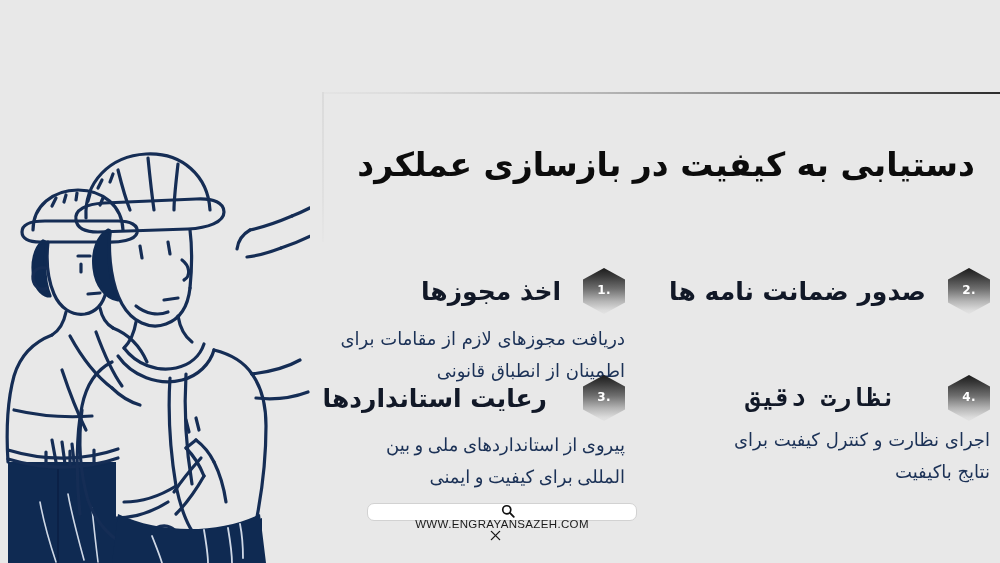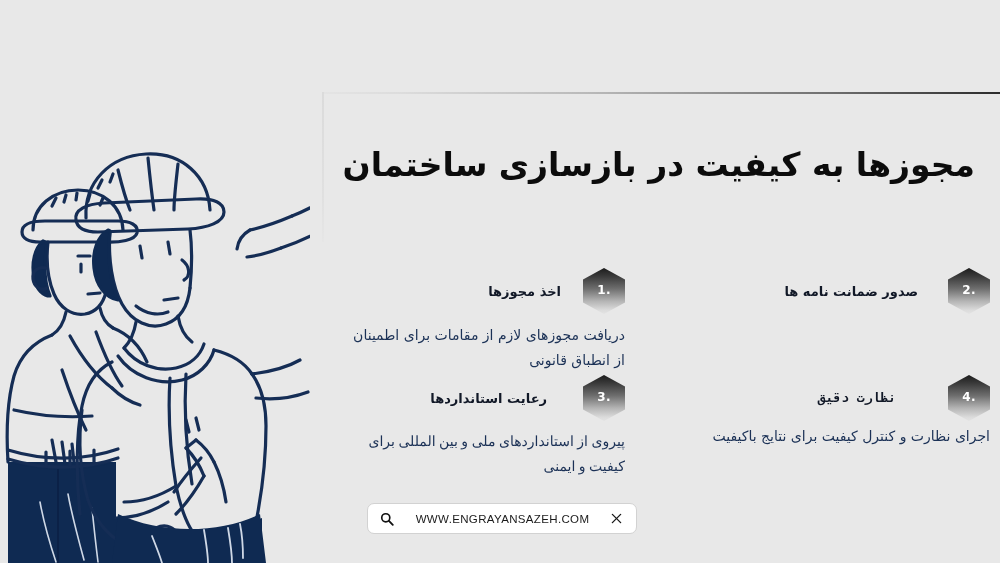--- a/index.html
+++ b/index.html
@@ -85,63 +85,63 @@
   }
   .hexagon span {
     color: #ffffff;
     font-size: 12px;
     font-weight: bold;
     letter-spacing: 0.3px;
     transform: translateY(-1px);
     direction: ltr;
   }
   .item-title {
-    font-size: 13px;
+    font-size: 25px;
     font-weight: bold;
     color: #111827;
     text-align: center;
     white-space: nowrap;
   }
   .item-desc {
-    font-size: 14px;
+    font-size: 18px;
     line-height: 1.75;
     color: #1b3156;
     text-align: right;
     margin-top: 9px;
   }
 
   
   #item-1 { right: 375px; top: 268px; width: 285px; }
   #item-1 .item-title { margin-right: 22px; }
   #item-1 .item-desc { width: 285px; }
 
   #item-2 { right: 10px; top: 268px; width: 285px; }
-  #item-2 .item-title { margin-right: 30px; }
+  #item-2 .item-title { margin-right: 22px; }
   #item-2 .item-desc { width: 268px; margin-right: 17px; }
 
   #item-3 { right: 375px; top: 375px; width: 285px; }
   #item-3 .item-title { margin-right: 36px; }
   #item-3 .item-desc { width: 285px; font-family: Liberation Serif, serif; }
 
   #item-4 { right: 10px; top: 375px; width: 285px; }
   #item-4 .item-title { margin-right: 52px; font-family: Liberation Mono, monospace; }
   #item-4 .item-desc { width: 285px; margin-top: 3px; }
 
   
   .search-pill {
     position: absolute;
     left: 367px;
     top: 503px;
     width: 270px;
-    height: 31px;
+    height: 18px;
     background: #ffffff;
     border: 1px solid #d2d2d2;
     border-radius: 7px;
     display: flex;
-    flex-direction: row;
+    flex-direction: column;
     align-items: center;
     direction: ltr;
     box-sizing: border-box;
   }
   .search-icon {
     flex: 0 0 auto;
     margin-left: 12px;
     display: flex;
     align-items: center;
   }
@@ -295,21 +295,21 @@
       <path d="M118 404 C 160 424, 220 424, 260 404 L 266 453 L 112 453 Z" fill="#0f2a52" stroke="none"></path>
       <g stroke="#cfd8e6" stroke-width="1.8">
         <path d="M152 426 C 156 436, 160 446, 162 453"></path>
         <path d="M204 420 C 206 432, 208 444, 208 453"></path>
         <path d="M228 418 C 230 430, 232 442, 232 453"></path>
         <path d="M240 414 C 242 424, 243 436, 243 448"></path>
       </g>
     </g>
   </svg>
 
-  <div class="title">مجوزها به کیفیت در بازسازی ساختمان</div>
+  <div class="title">دستیابی به کیفیت در بازسازی عملکرد</div>
 
   <div class="item" id="item-1">
     <div class="item-head">
       <div class="hexagon">
         <span>1.</span>
       </div>
       <div class="item-title">اخذ مجوزها</div>
     </div>
     <div class="item-desc">دریافت مجوزهای لازم از مقامات برای اطمینان از انطباق قانونی</div>
   </div>

